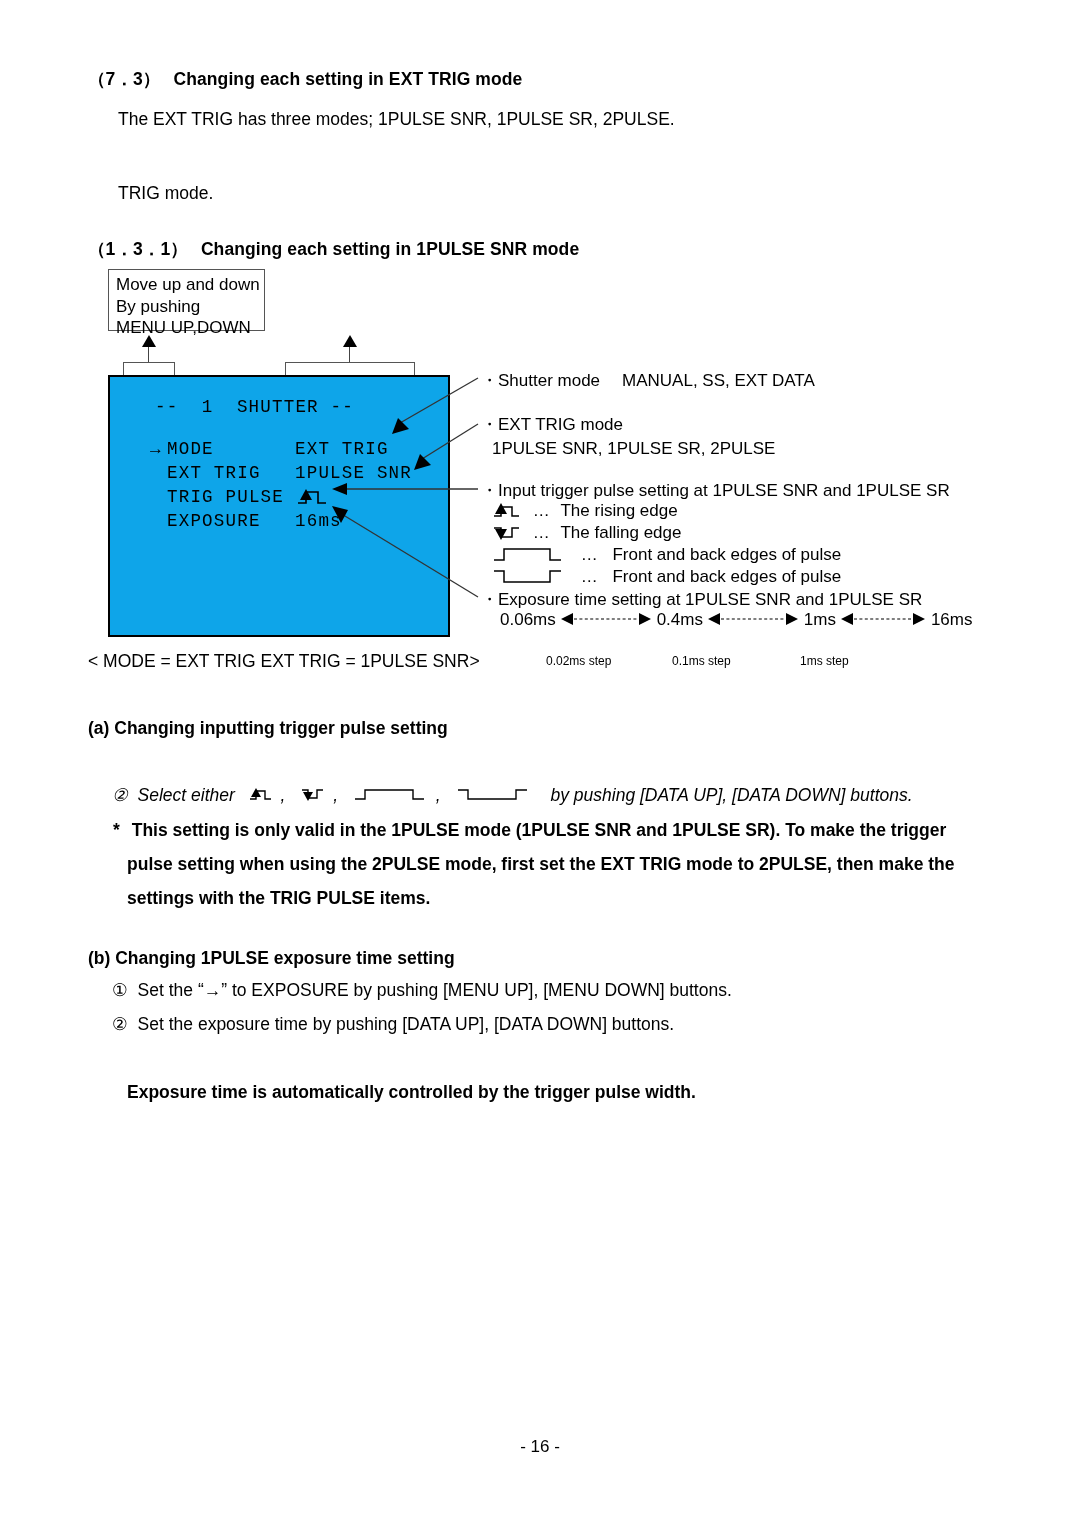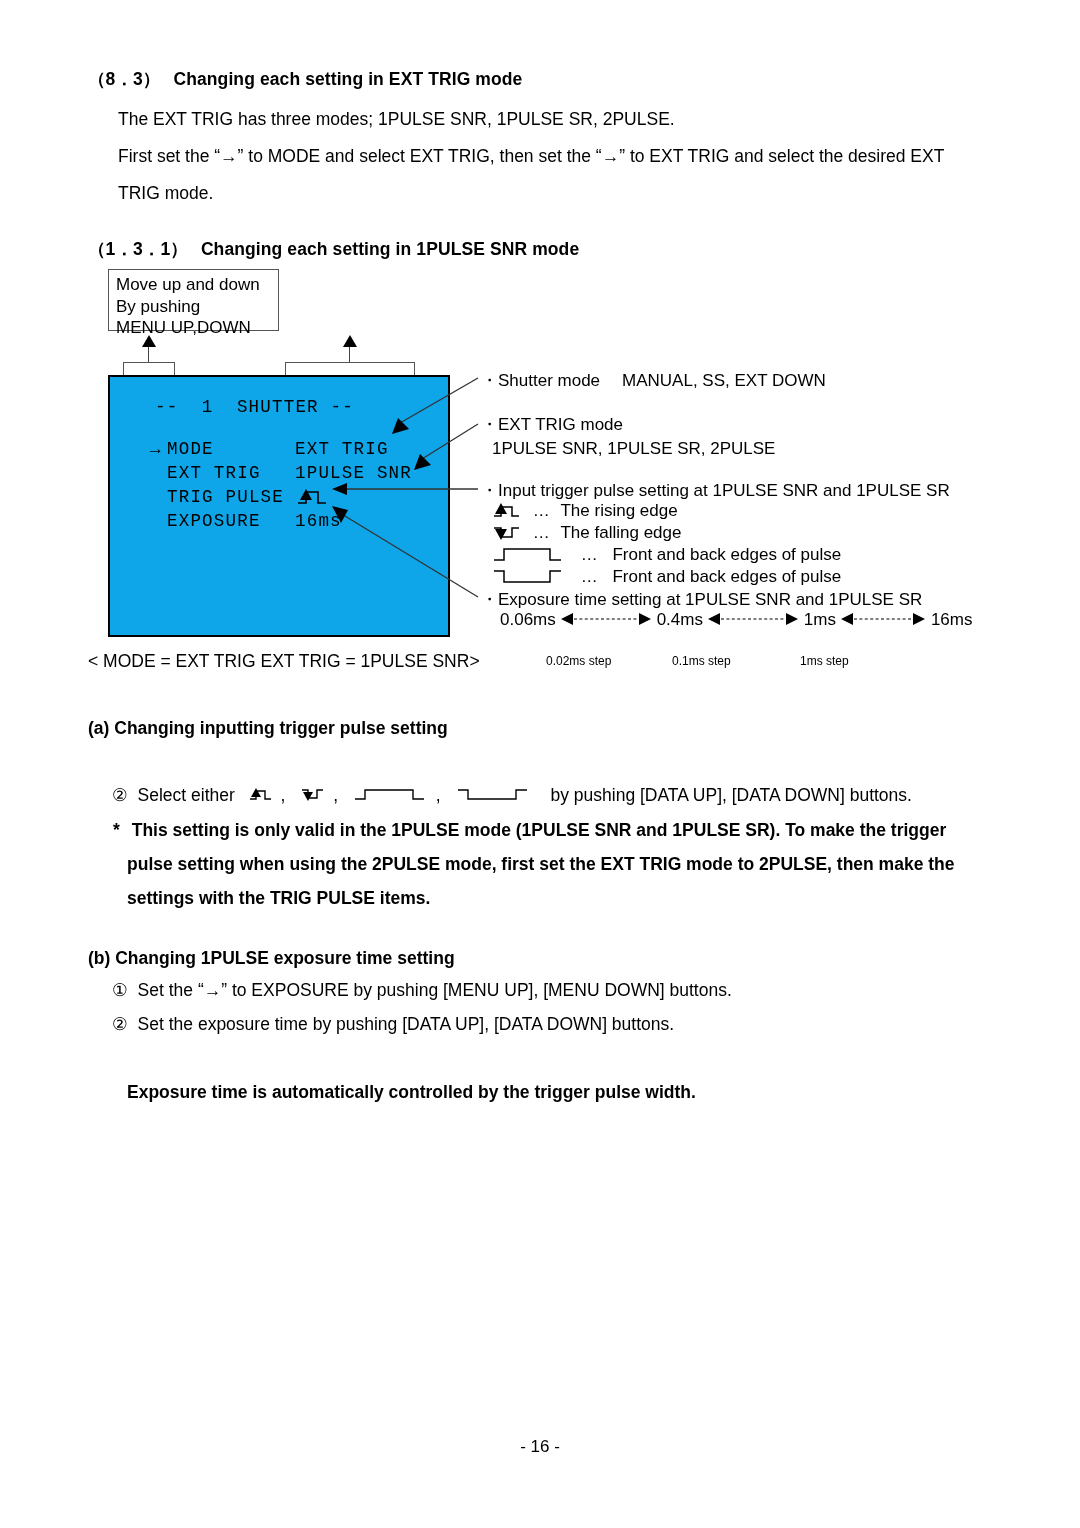--- a/index.html
+++ b/index.html
@@ -32,34 +32,33 @@
   
   .glyph{display:inline-block;vertical-align:middle;}
   .footer{position:absolute;width:100%;text-align:center;font-size:17px;}
 </style>
 </head>
 <body>
 
 <div class="page">
 
   <div class="abs h-sec" style="left:88px;top:67px;">
-    <span>（8．3）</span>
+    <span>（7．3）</span>
     <span style="margin-left:8px;">Changing each setting in EXT TRIG mode</span>
   </div>
 
   <div class="abs para" style="left:118px;top:111px;">The EXT TRIG has three modes; 1PULSE SNR, 1PULSE SR, 2PULSE.</div>
-  <div class="abs para" style="left:118px;top:148px;">First set the “→” to MODE and select EXT TRIG, then set the “→” to EXT TRIG and select the desired EXT</div>
   <div class="abs para" style="left:118px;top:185px;">TRIG mode.</div>
 
   <div class="abs h-sec" style="left:88px;top:237px;">
     <span>（1．3．1）</span>
     <span style="margin-left:8px;">Changing each setting in 1PULSE SNR mode</span>
   </div>
 
-  <div class="callout" style="left:108px;top:269px;width:171px;height:62px;">
+  <div class="callout" style="left:108px;top:269px;width:157px;height:62px;">
     <div>Move up and down</div>
     <div>By pushing</div>
     <div>MENU UP,DOWN</div>
   </div>
 
 
   <div class="up-arrow" style="left:142px;top:335px;"></div>
   <div class="vline" style="left:148px;top:347px;height:16px;"></div>
   <div class="stub" style="left:123px;top:362px;width:52px;height:14px;"></div>
 
@@ -100,21 +99,21 @@
     <polygon points="420,454 414,470 431,465" fill="#000"></polygon>
 
     <line x1="478" y1="489" x2="345" y2="489" stroke="#333" stroke-width="1.3"></line>
     <polygon points="347,483 332,489 347,495" fill="#000"></polygon>
 
     <line x1="478" y1="597" x2="340" y2="513" stroke="#333" stroke-width="1.3"></line>
     <polygon points="332,506 341,523 348,510" fill="#000"></polygon>
   </svg>
 
   <div class="abs ann" style="left:481px;top:372px;">
-    <span>・</span><span>Shutter mode</span><span style="display:inline-block;width:22px;"></span><span>MANUAL, SS, EXT DOWN</span>
+    <span>・</span><span>Shutter mode</span><span style="display:inline-block;width:22px;"></span><span>MANUAL, SS, EXT DATA</span>
   </div>
 
   <div class="abs ann" style="left:481px;top:416px;">
     <span>・</span><span>EXT TRIG mode</span>
   </div>
   <div class="abs ann" style="left:492px;top:440px;">1PULSE SNR, 1PULSE SR, 2PULSE</div>
 
   <div class="abs ann" style="left:481px;top:482px;">
     <span>・</span><span>Input trigger pulse setting at 1PULSE SNR and 1PULSE SR</span>
   </div>
@@ -193,21 +192,21 @@
     <span class="ann">16ms</span>
   </div>
 
   <div class="abs ann-small" style="left:546px;top:636px;">0.02ms step</div>
   <div class="abs ann-small" style="left:672px;top:636px;">0.1ms step</div>
   <div class="abs ann-small" style="left:800px;top:636px;">1ms step</div>
 
   <div class="abs para-b" style="left:88px;top:720px;">(a) Changing inputting trigger pulse setting</div>
 
 
-  <div class="abs para" style="left:112px;top:787px;">
+  <div class="abs para" style="left:112px;top:787px;font-style:italic;">
     <span>②</span>
     <span style="margin-left:5px;">Select either</span>
     <span class="glyph" style="margin-left:8px;">
       <svg width="26" height="15" viewBox="0 0 26 15">
         <path d="M2,12 L8,12 L8,4 L17,4 L17,12 L23,12" fill="none" stroke="#000" stroke-width="1.4"></path>
         <polygon points="8,1 3,10 13,10" fill="#000"></polygon>
       </svg>
     </span>
     <span style="margin-left:2px;">,</span>
     <span class="glyph" style="margin-left:10px;">

